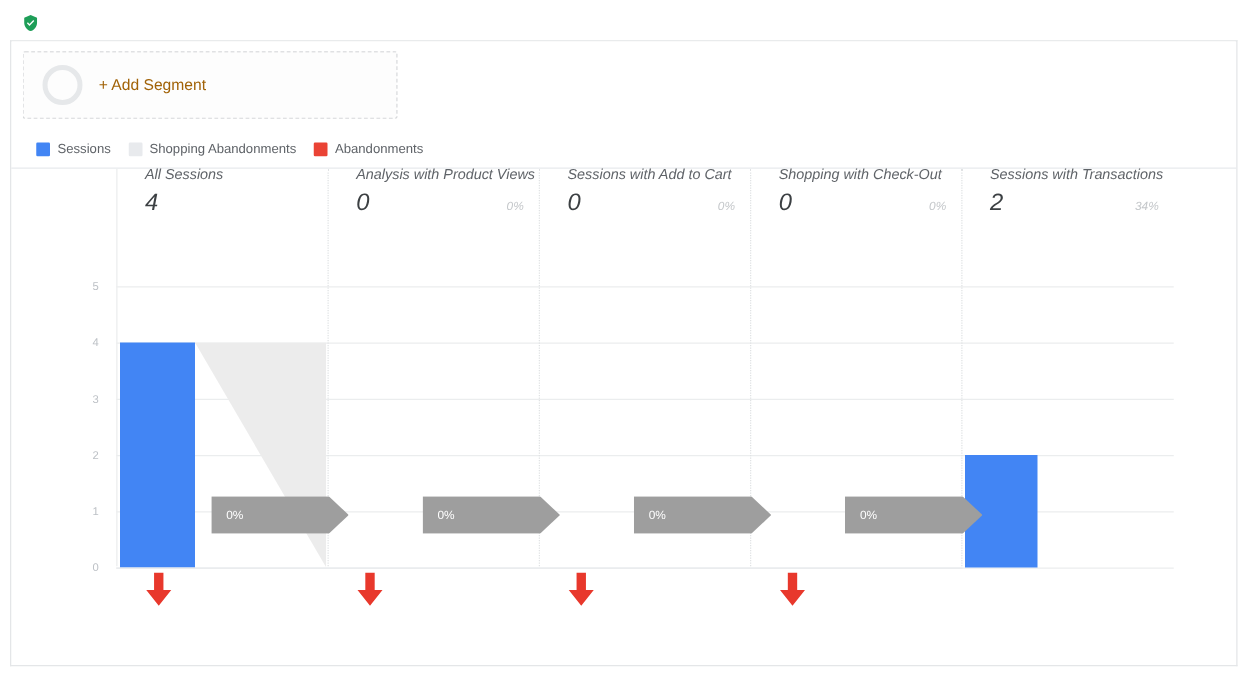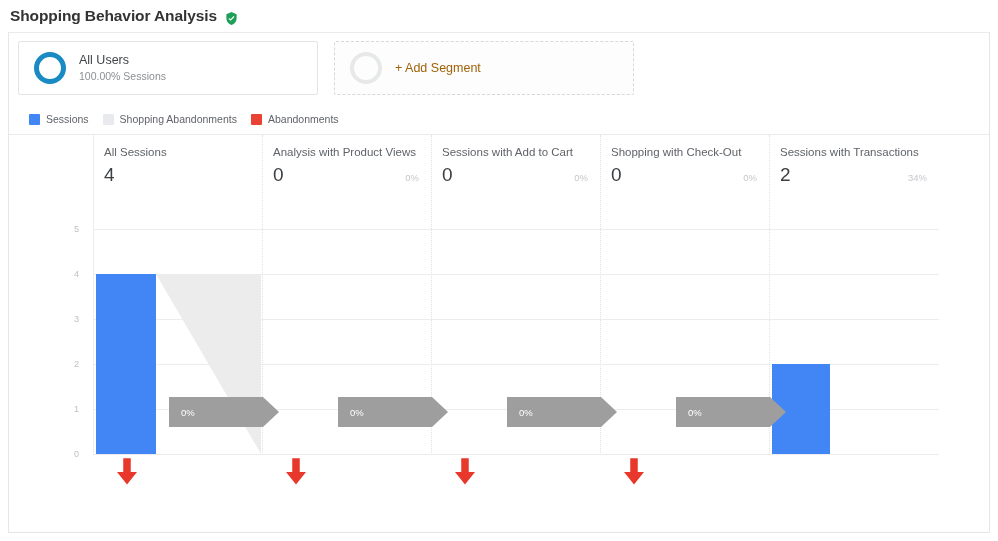--- a/index.html
+++ b/index.html
@@ -81,21 +81,21 @@
     position:absolute;left:84px;width:846px;height:1px;background:#ebedee;
   }
   
   .colsep{
     position:absolute;top:0;width:1px;height:318px;background:#ebedee;
   }
   .colsep.dotted{background:none;border-left:1px dotted #e0e2e4;}
 
   
   .col-head{
-    position:absolute;top:12px;height:44px;box-sizing:border-box;padding-left:11px;
+    position:absolute;top:0;height:44px;box-sizing:border-box;padding-left:23px;font-style:italic;
   }
   .ch-title{font-size:11.5px;color:#5f6368;white-space:nowrap;line-height:1;}
   .ch-row{display:flex;align-items:baseline;margin-top:6px;}
   .ch-value{font-size:19px;color:#3c4043;line-height:1;font-weight:normal;}
   .ch-pct{font-size:9.5px;color:#c4c7ca;margin-left:auto;padding-right:12px;}
 
   
   .bar{position:absolute;background:#4285f4;}
   .progress-tri{position:absolute;}
 
@@ -113,40 +113,32 @@
   .arrow-band-line{
     position:absolute;left:84px;width:677px;height:1px;background:#e8eaed;
   }
 </style>
 </head>
 <body>
 
 <div class="page">
 
   <div class="page-header">
-    <span class="page-title">Shopping Behavior Analysis</span>
     <span class="verified-badge">
       <svg width="15" height="15" viewBox="0 0 24 24">
         <path d="M12 1.6 3.8 5v6.1c0 5.1 3.5 9.9 8.2 11.1 4.7-1.2 8.2-6 8.2-11.1V5L12 1.6z" fill="#1e9e58"></path>
         <path d="M10.5 15.6 7.2 12.3l1.3-1.3 2 2 4.9-4.9 1.3 1.3-6.2 6.2z" fill="#ffffff"></path>
       </svg>
     </span>
   </div>
 
   <div class="card">
 
     <div class="segment-row">
 
-      <div class="segment-box">
-        <div class="donut"></div>
-        <div class="segment-text">
-          <div class="segment-name">All Users</div>
-          <div class="segment-sub">100.00% Sessions</div>
-        </div>
-      </div>
 
       <div class="segment-box dashed">
         <div class="donut empty"></div>
         <div class="add-segment-label">+ Add Segment</div>
       </div>
 
     </div>
 
     <div class="legend">
       <div class="legend-item">

